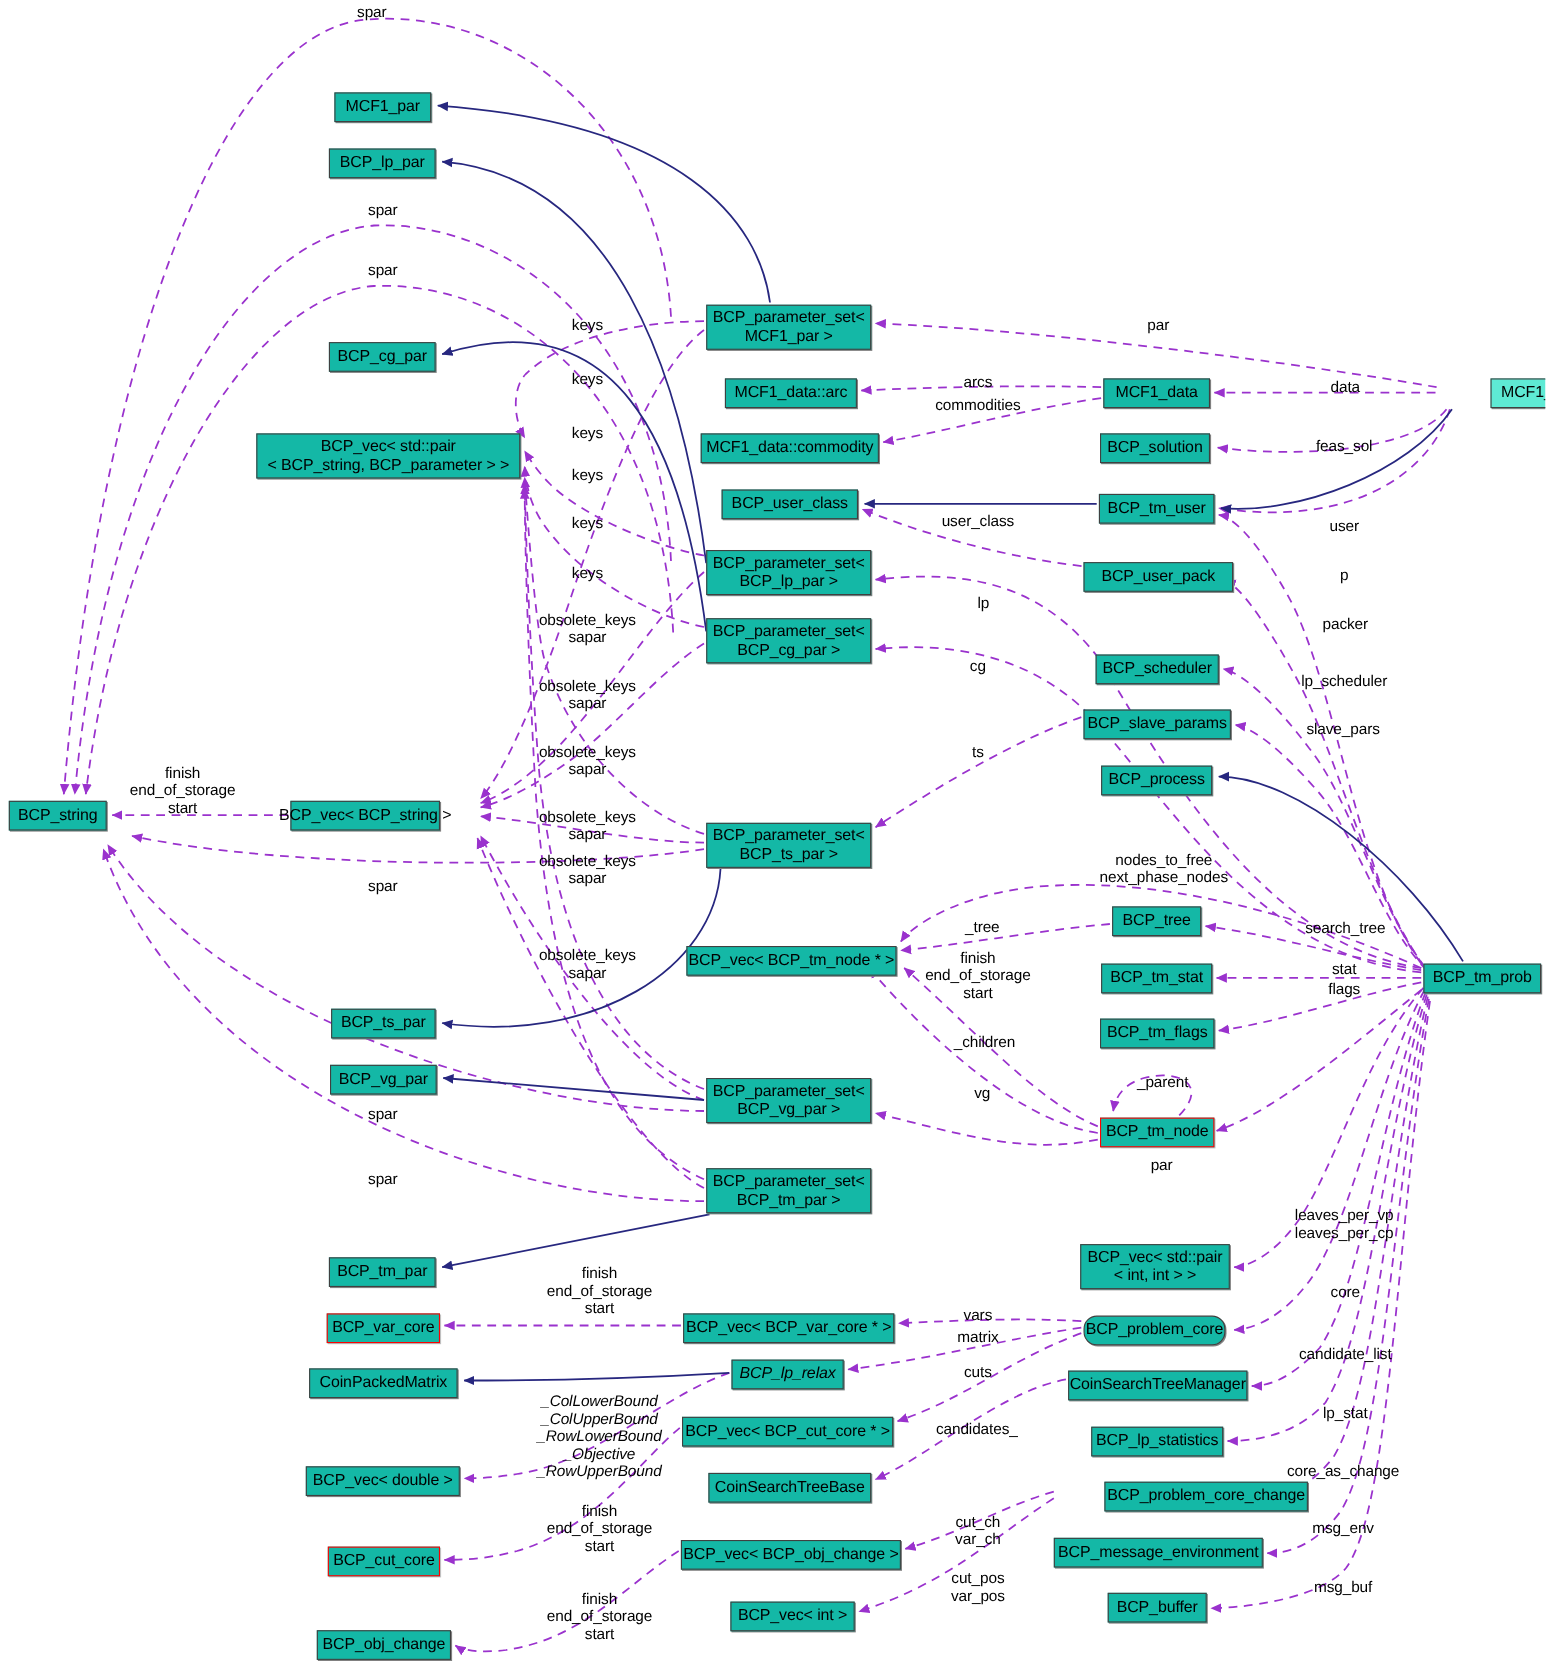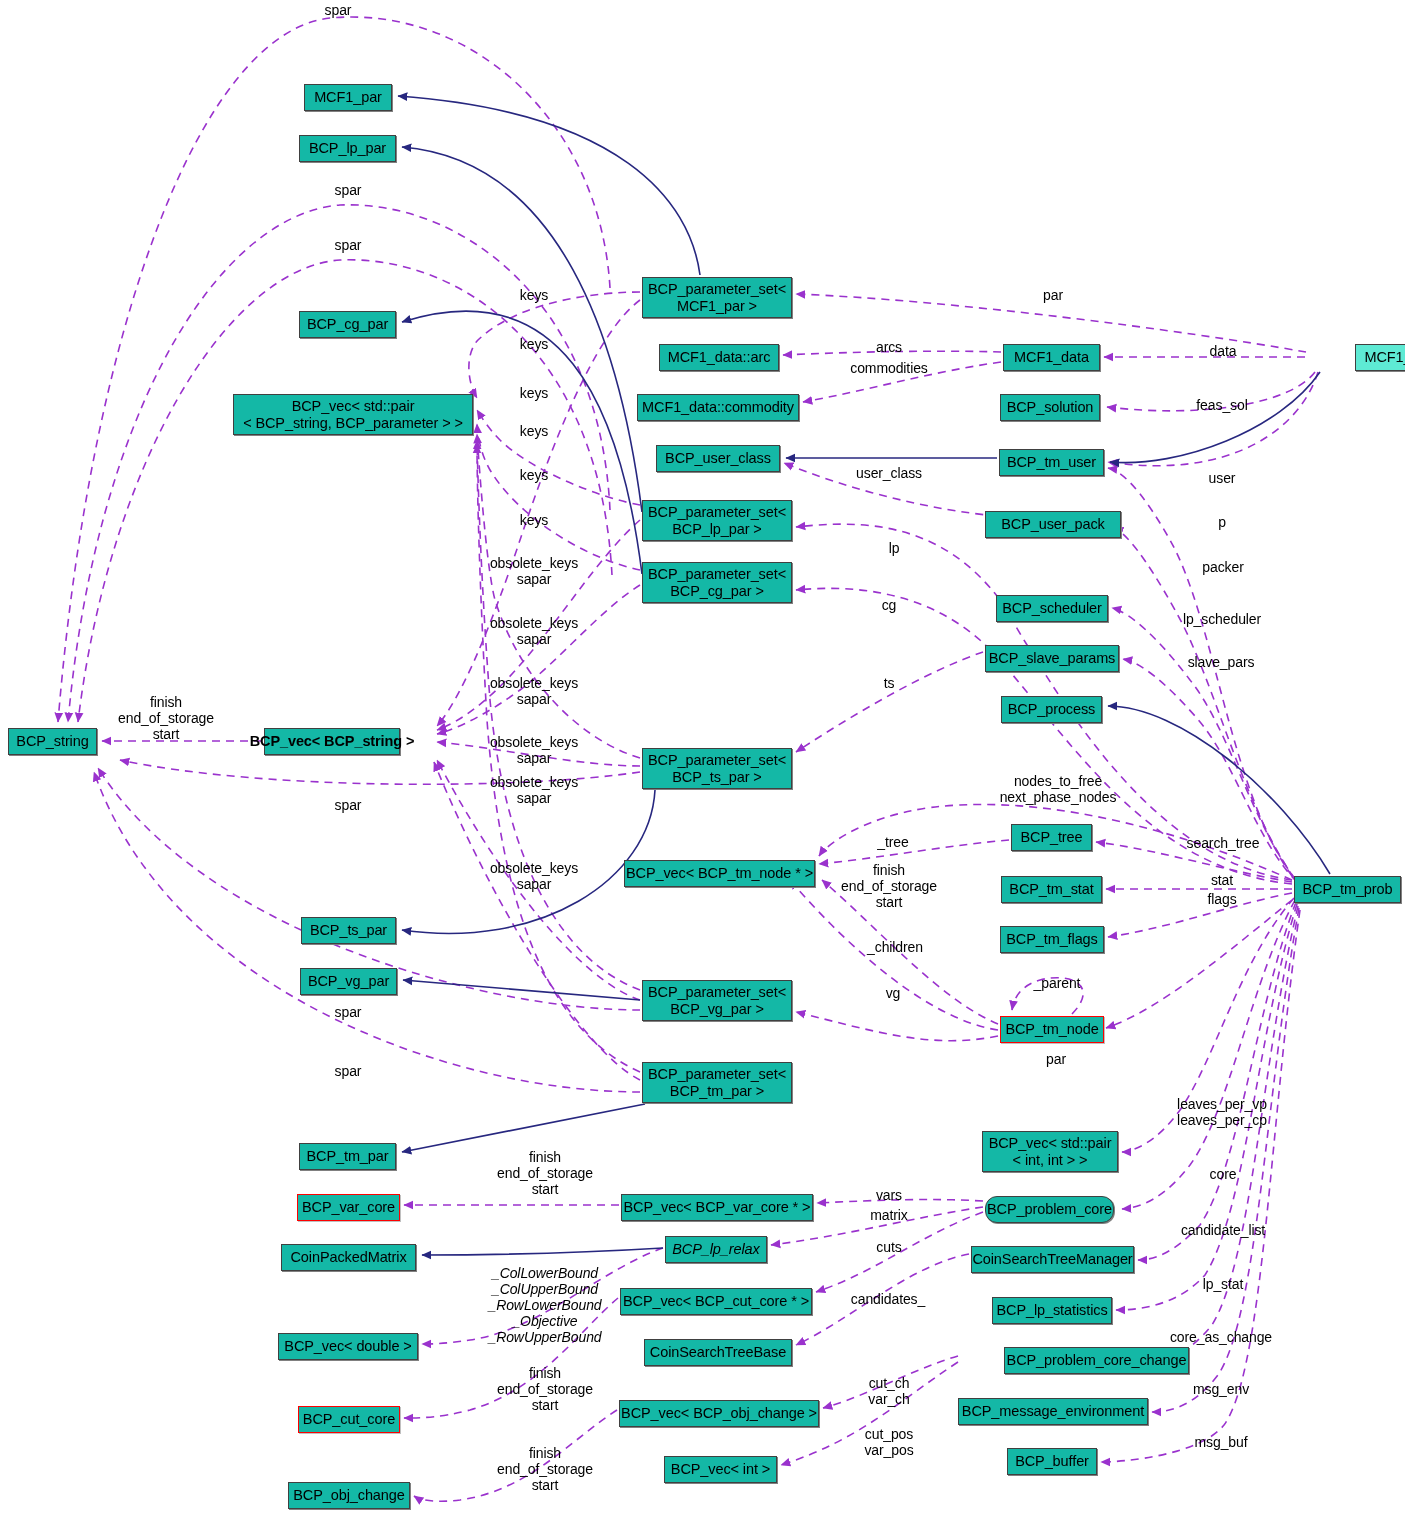--- a/index.html
+++ b/index.html
@@ -221,21 +221,21 @@
       <div class="node" style="left: 659px; top: 344px; width: 120px; height: 27px;">MCF1_data::arc</div>
       <div class="node" style="left: 637px; top: 394px; width: 162px; height: 27px;">MCF1_data::commodity</div>
       <div class="node" style="left: 656px; top: 445px; width: 124px; height: 27px;">BCP_user_class</div>
       <div class="node" style="left: 642px; top: 500px; width: 150px; height: 41px;">BCP_parameter_set&lt;
 BCP_lp_par &gt;</div>
       <div class="node" style="left: 642px; top: 562px; width: 150px; height: 41px;">BCP_parameter_set&lt;
 BCP_cg_par &gt;</div>
       <div class="node" style="left: 233px; top: 394px; width: 240px; height: 41px;">BCP_vec&lt; std::pair
 &lt; BCP_string, BCP_parameter &gt; &gt;</div>
       <div class="node" style="left: 8px; top: 728px; width: 89px; height: 27px;">BCP_string</div>
-      <div class="node" style="left: 264px; top: 728px; width: 136px; height: 27px; font-weight: bold;">BCP_vec&lt; BCP_string &gt;</div>
+      <div class="node" style="left: 264px; top: 728px; width: 136px; height: 27px;">BCP_vec&lt; BCP_string &gt;</div>
       <div class="node" style="left: 642px; top: 748px; width: 150px; height: 41px;">BCP_parameter_set&lt;
 BCP_ts_par &gt;</div>
       <div class="node" style="left: 624px; top: 860px; width: 191px; height: 27px;">BCP_vec&lt; BCP_tm_node * &gt;</div>
       <div class="node" style="left: 301px; top: 917px; width: 95px; height: 27px;">BCP_ts_par</div>
       <div class="node" style="left: 300px; top: 968px; width: 97px; height: 27px;">BCP_vg_par</div>
       <div class="node" style="left: 642px; top: 980px; width: 150px; height: 41px;">BCP_parameter_set&lt;
 BCP_vg_par &gt;</div>
       <div class="node" style="left: 642px; top: 1062px; width: 150px; height: 41px;">BCP_parameter_set&lt;
 BCP_tm_par &gt;</div>
       <div class="node" style="left: 299px; top: 1143px; width: 97px; height: 27px;">BCP_tm_par</div>

